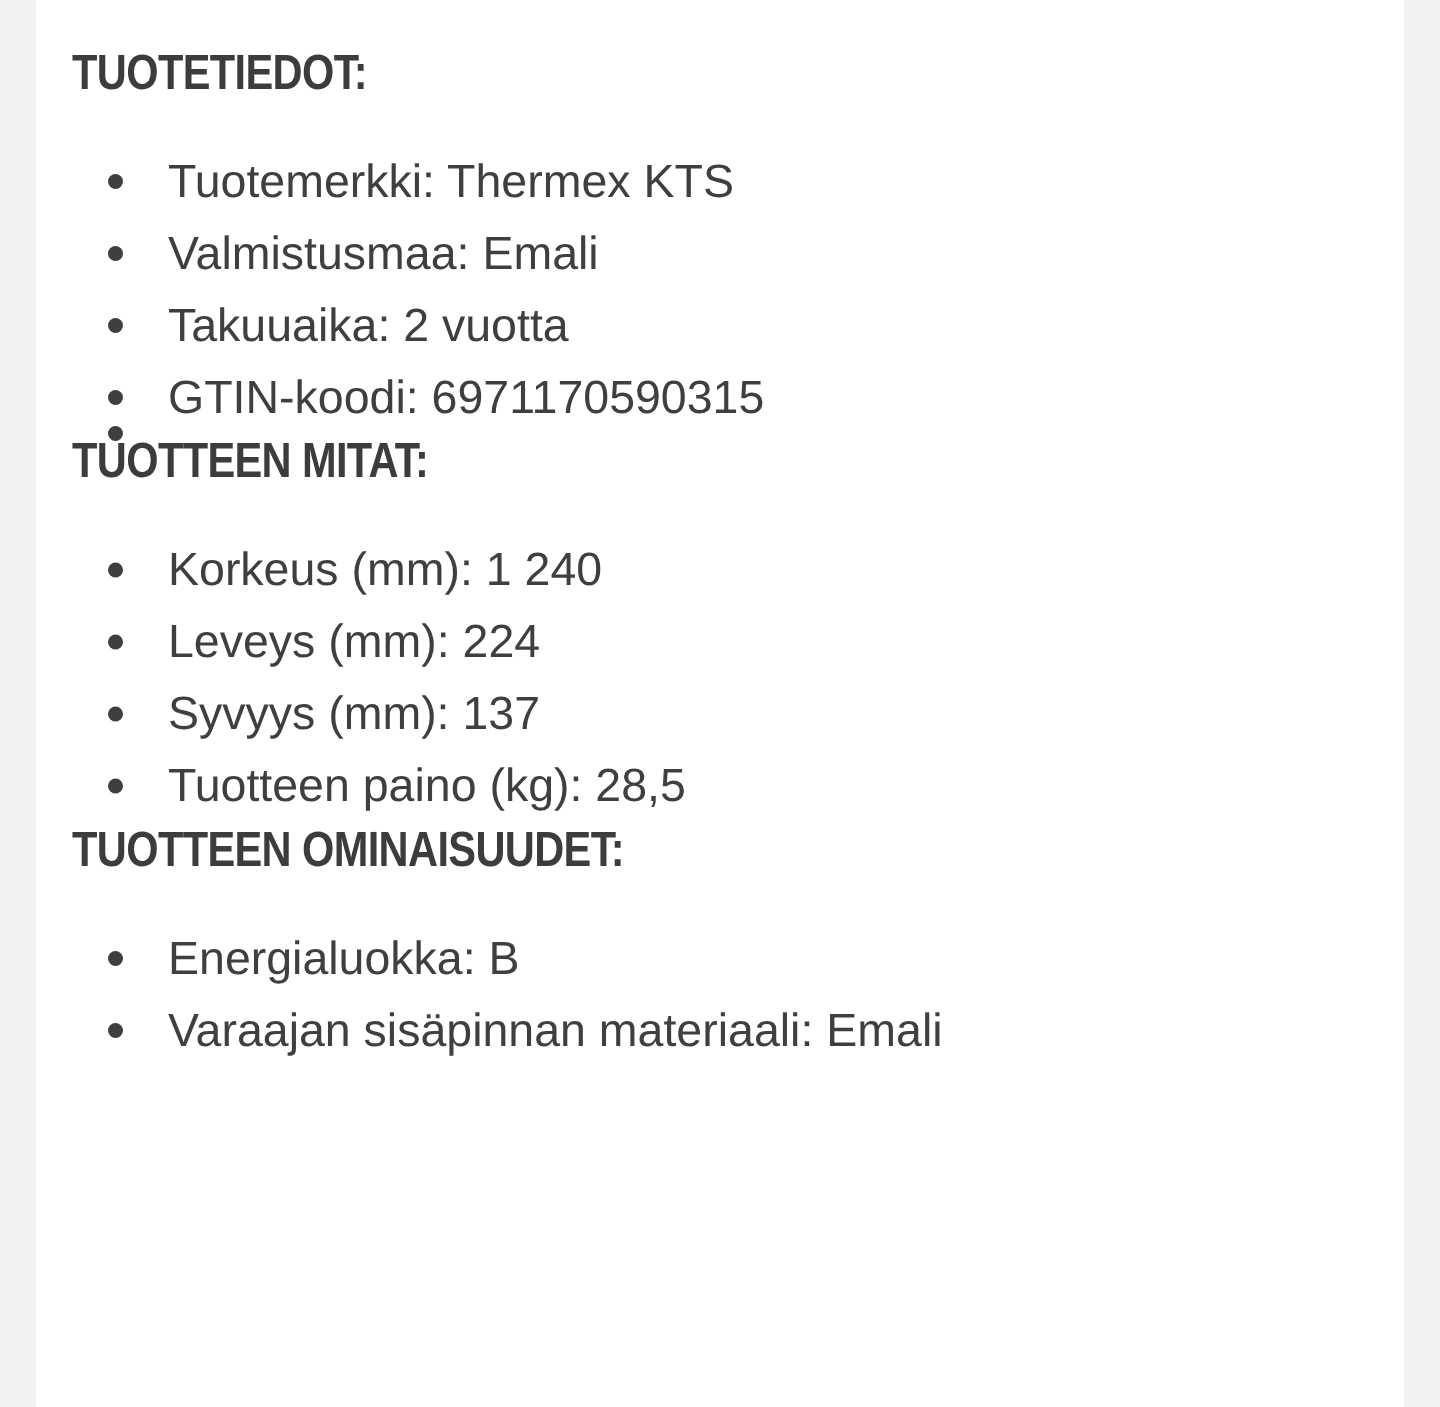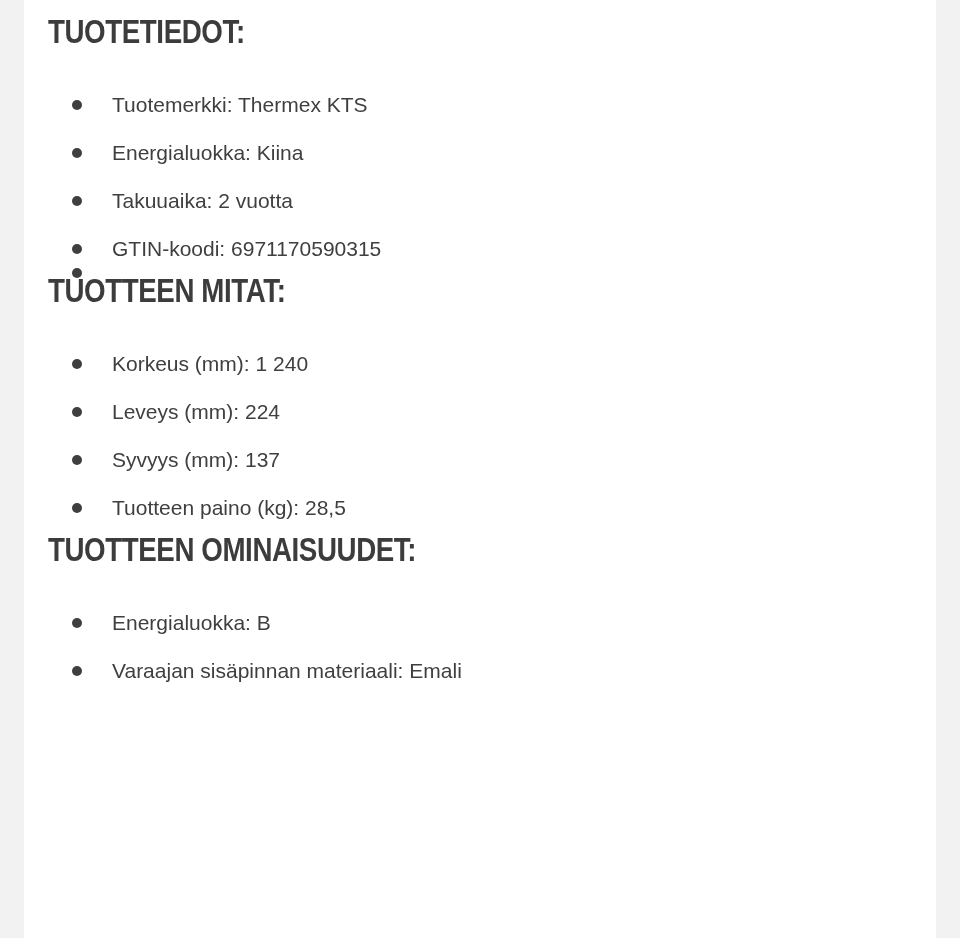--- a/index.html
+++ b/index.html
@@ -16,21 +16,21 @@
   }
   .page {
     width: 960px;
     height: 938px;
     padding: 0 24px;
   }
   .card {
     background: var(--card-bg, #ffffff);
     width: 100%;
     height: 100%;
-    padding: 14px 24px 30px 24px;
+    padding: 30px 24px 30px 24px;
   }
   .section-heading {
     margin: 0;
     font-size: 33px;
     line-height: 36px;
     font-weight: 700;
     letter-spacing: -0.5px;
     color: var(--heading-color, #3c3c3c);
     transform: scaleX(0.84);
     transform-origin: left center;
@@ -39,21 +39,21 @@
   .product-section + .product-section {
   }
   .item-list {
     list-style: none;
     margin: 31px 0 0 0;
     padding: 0;
   }
   .item {
     position: relative;
     padding-left: 64px;
-    font-size: 21px;
+    font-size: 31px;
     line-height: 48px;
     color: var(--text-color, #3f3f3f);
     white-space: nowrap;
   }
   .bullet {
     position: absolute;
     left: 24px;
     top: 50%;
     margin-top: -5px;
     width: 10px;
@@ -70,21 +70,21 @@
   <section class="product-section">
     <h2 class="section-heading">TUOTETIEDOT:</h2>
     <ul class="item-list">
   <li class="item">
     <span class="bullet"></span>
     <span class="item-text">Tuotemerkki: Thermex KTS</span>
   </li>
 
   <li class="item">
     <span class="bullet"></span>
-    <span class="item-text">Energialuokka: Kiina</span>
+    <span class="item-text">Valmistusmaa: Emali</span>
   </li>
 
   <li class="item">
     <span class="bullet"></span>
     <span class="item-text">Takuuaika: 2 vuotta</span>
   </li>
 
   <li class="item">
     <span class="bullet"></span>
     <span class="item-text">GTIN-koodi: 6971170590315</span>

